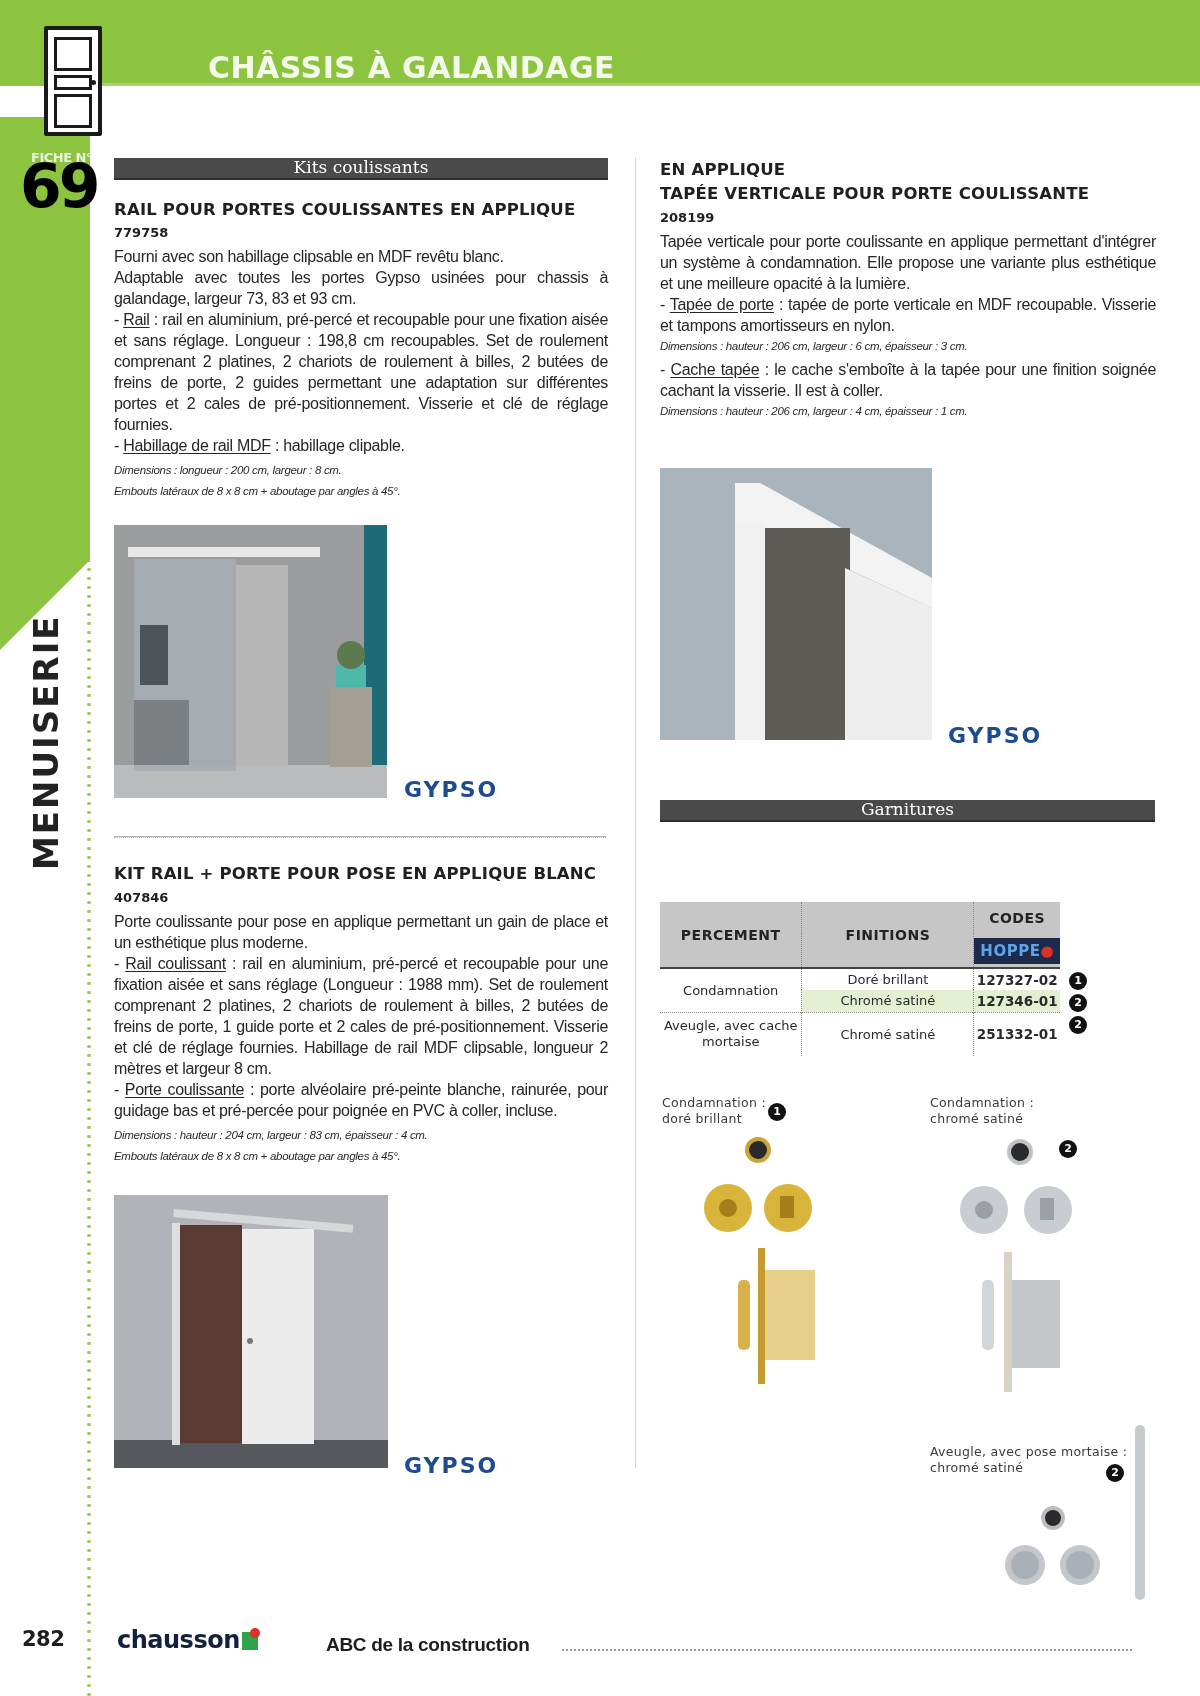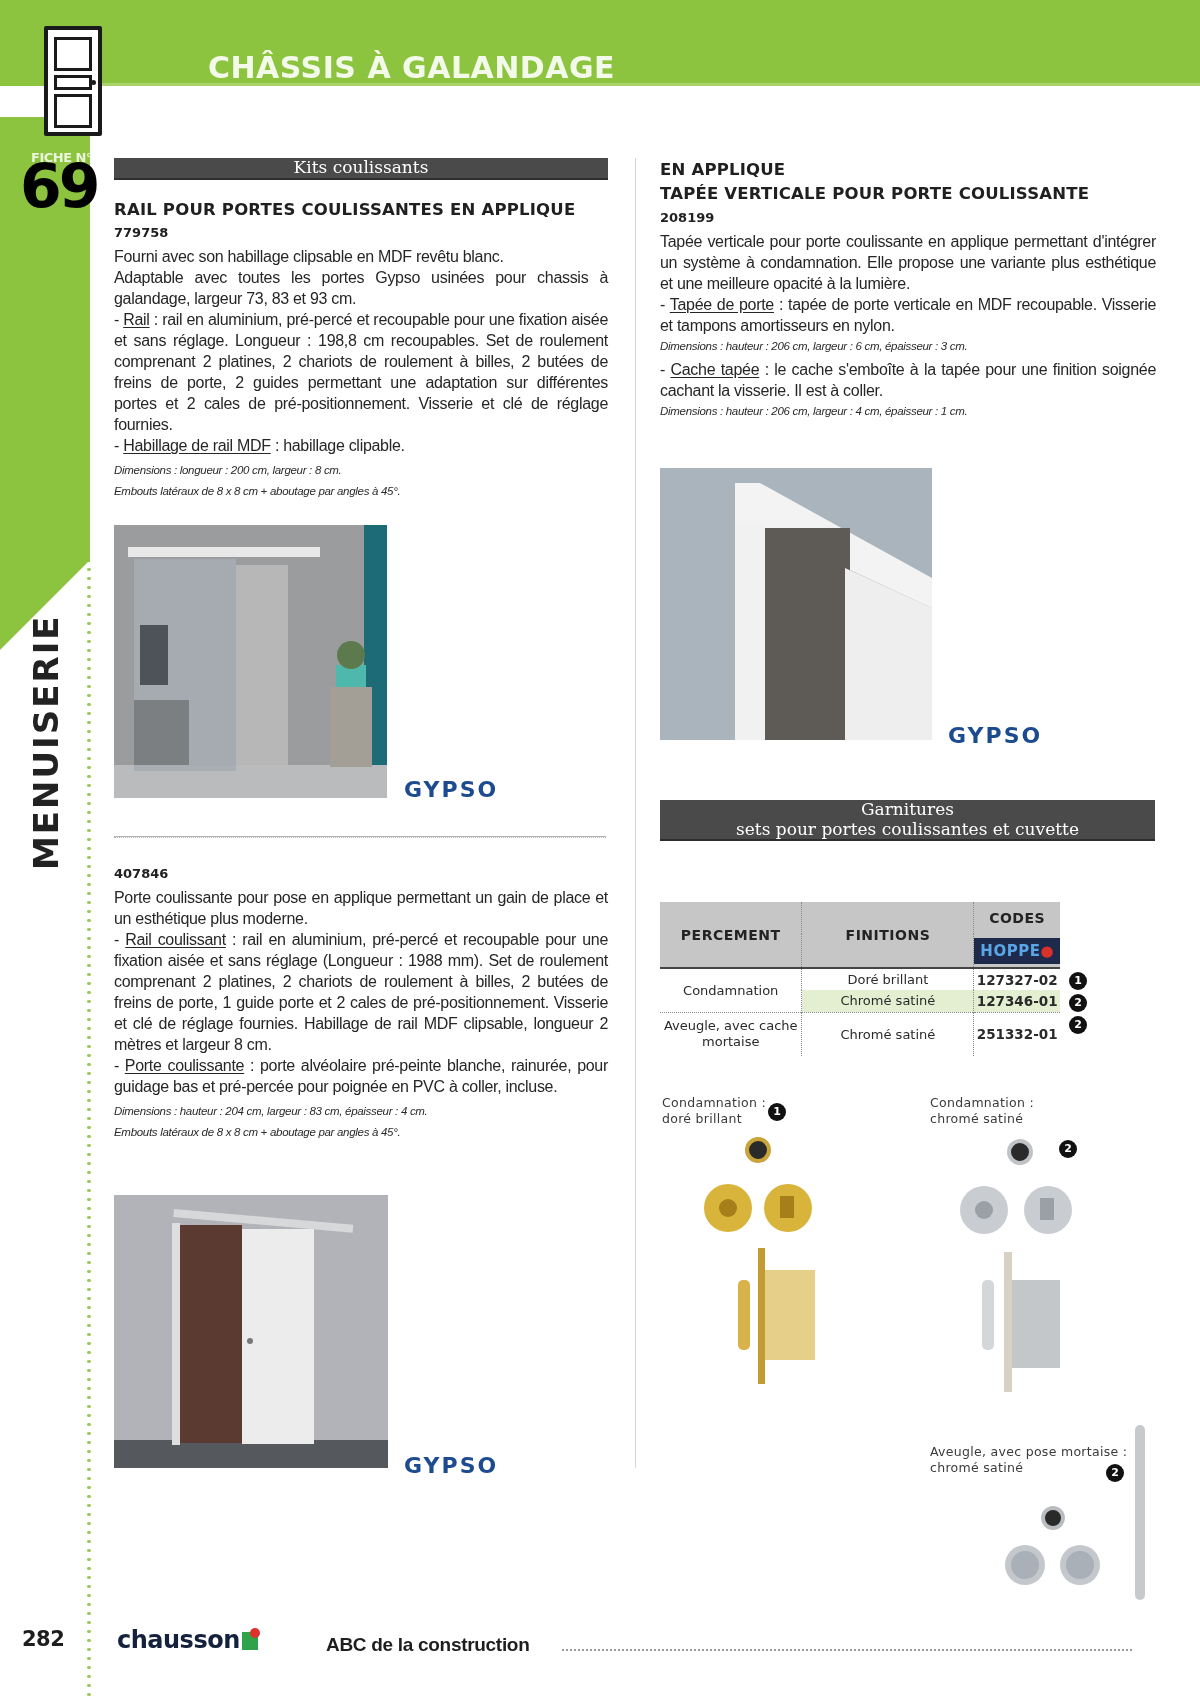--- a/index.html
+++ b/index.html
@@ -122,20 +122,21 @@
     <rect x="216" y="162" width="42" height="80" fill="#a39e96"></rect>
     <rect x="222" y="140" width="30" height="22" fill="#4fb8ad"></rect>
     <circle cx="237" cy="130" r="14" fill="#5d7a4e"></circle>
   </svg>
 </div>
 <div class="brand-logo" style="left:404px; top:777px;">GYPSO</div>
 
 <div class="hr-dotted"></div>
 
 <div style="position:absolute; left:114px; top:862px; width:494px;">
+  <div class="prod-title">KIT RAIL + PORTE POUR POSE EN APPLIQUE BLANC</div>
   <div class="prod-code">407846</div>
   <div class="prod-body">
     <p>Porte coulissante pour pose en applique permettant un gain de place et un esthétique plus moderne.</p>
     <p>- <u>Rail coulissant</u><span> : rail en aluminium, pré-percé et recoupable pour une fixation aisée et sans réglage (Longueur : 1988 mm). Set de roulement comprenant 2 platines, 2 chariots de roulement à billes, 2 butées de freins de porte, 1 guide porte et 2 cales de pré-positionnement. Visserie et clé de réglage fournies. Habillage de rail MDF clipsable, longueur 2 mètres et largeur 8 cm.</span></p>
     <p>- <u>Porte coulissante</u><span> : porte alvéolaire pré-peinte blanche, rainurée, pour guidage bas et pré-percée pour poignée en PVC à coller, incluse.</span></p>
   </div>
   <div class="prod-dims" style="margin-top:4px">
     <div>Dimensions : hauteur : 204 cm, largeur : 83 cm, épaisseur : 4 cm.</div>
     <div>Embouts latéraux de 8 x 8 cm + aboutage par angles à 45°.</div>
   </div>
@@ -177,21 +178,20 @@
     <polygon points="75,15 100,15 272,110 272,140 100,60 75,60" fill="#f3f3f3"></polygon>
     <rect x="75" y="55" width="30" height="217" fill="#f1f1f1"></rect>
     <rect x="105" y="60" width="85" height="212" fill="#5e5a55"></rect>
     <polygon points="185,100 272,140 272,272 185,272" fill="#eeeeee"></polygon>
   </svg>
 </div>
 <div class="brand-logo" style="left:948px; top:723px;">GYPSO</div>
 
 <div class="section-banner" style="position:absolute; left:660px; top:800px; width:495px;">
   <div>Garnitures</div>
-  <div>sets pour portes coulissantes et cuvette</div>
 </div>
 
 <table class="garn-table">
   <thead>
     <tr>
       <th rowspan="2" style="width:142px; height:66px;">PERCEMENT</th>
       <th rowspan="2" class="vsep" style="width:172px;">FINITIONS</th>
       <th class="vsep" style="width:86px; height:32px;">CODES</th>
     </tr>
     <tr>

